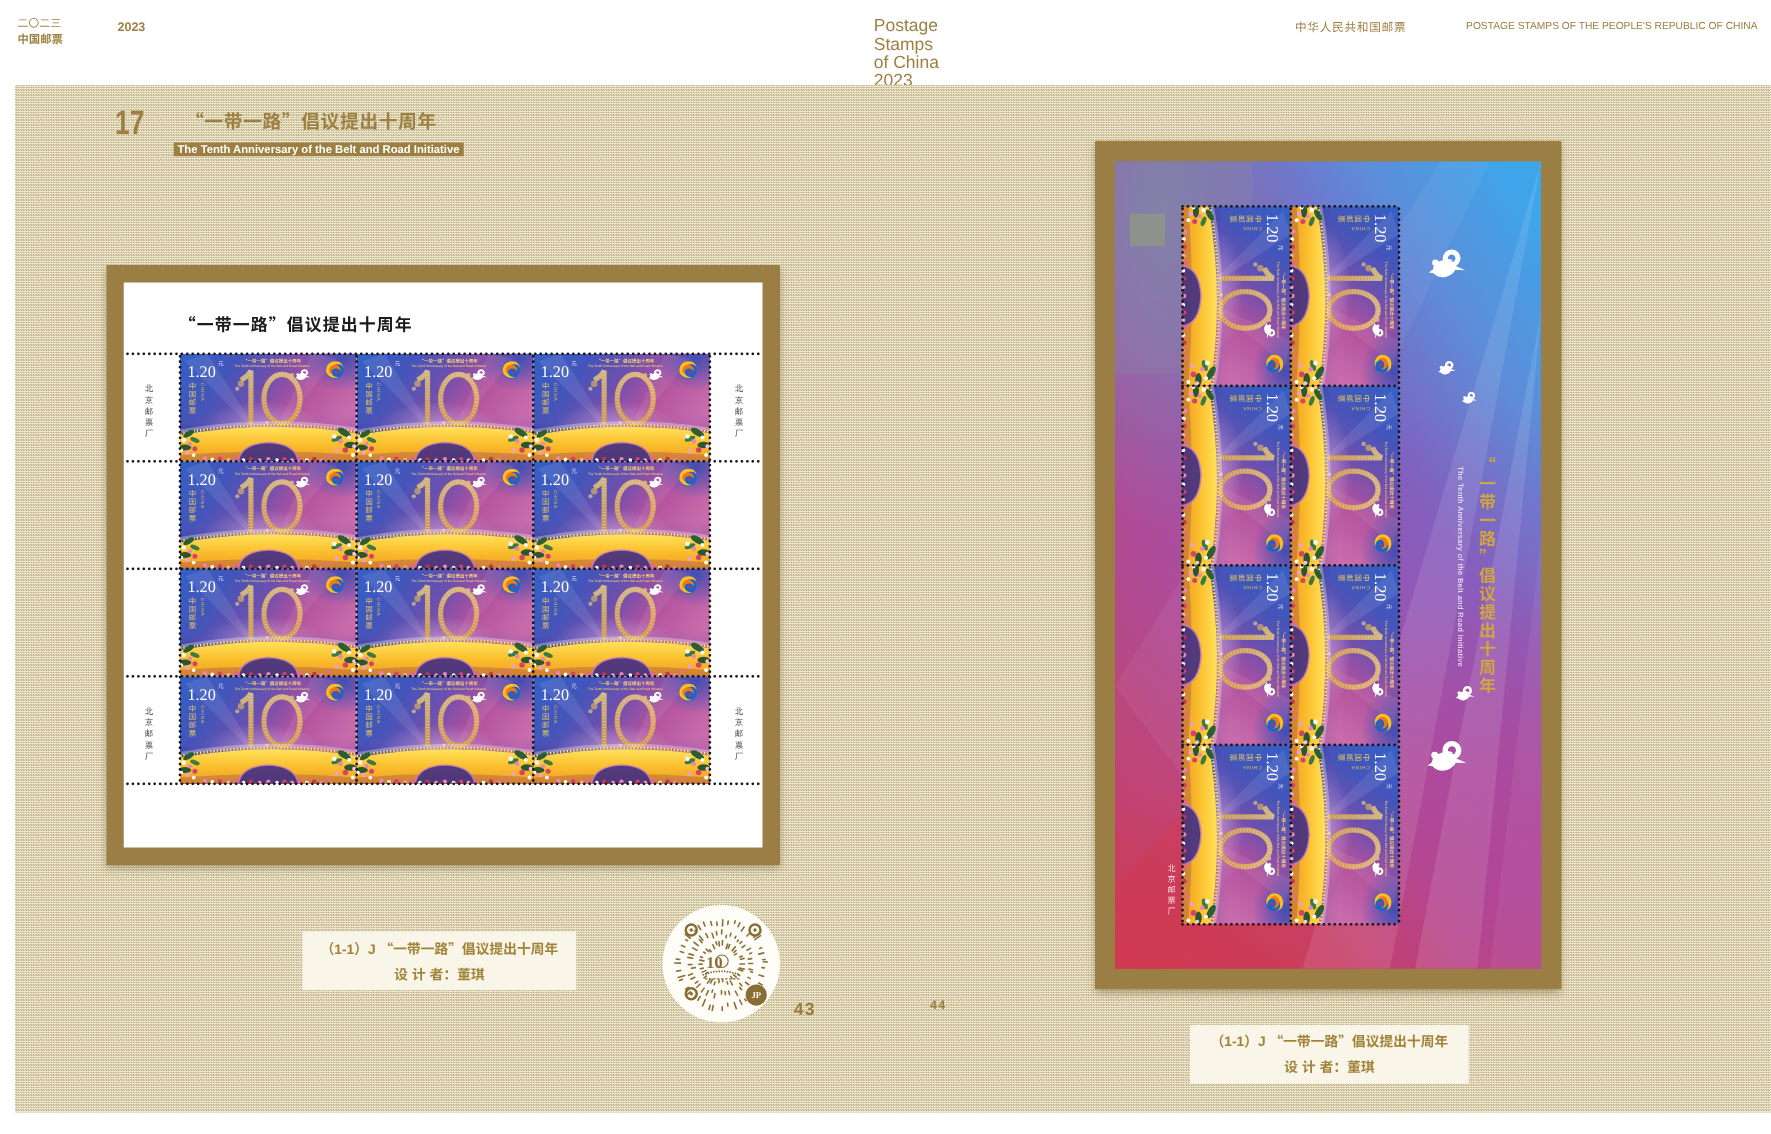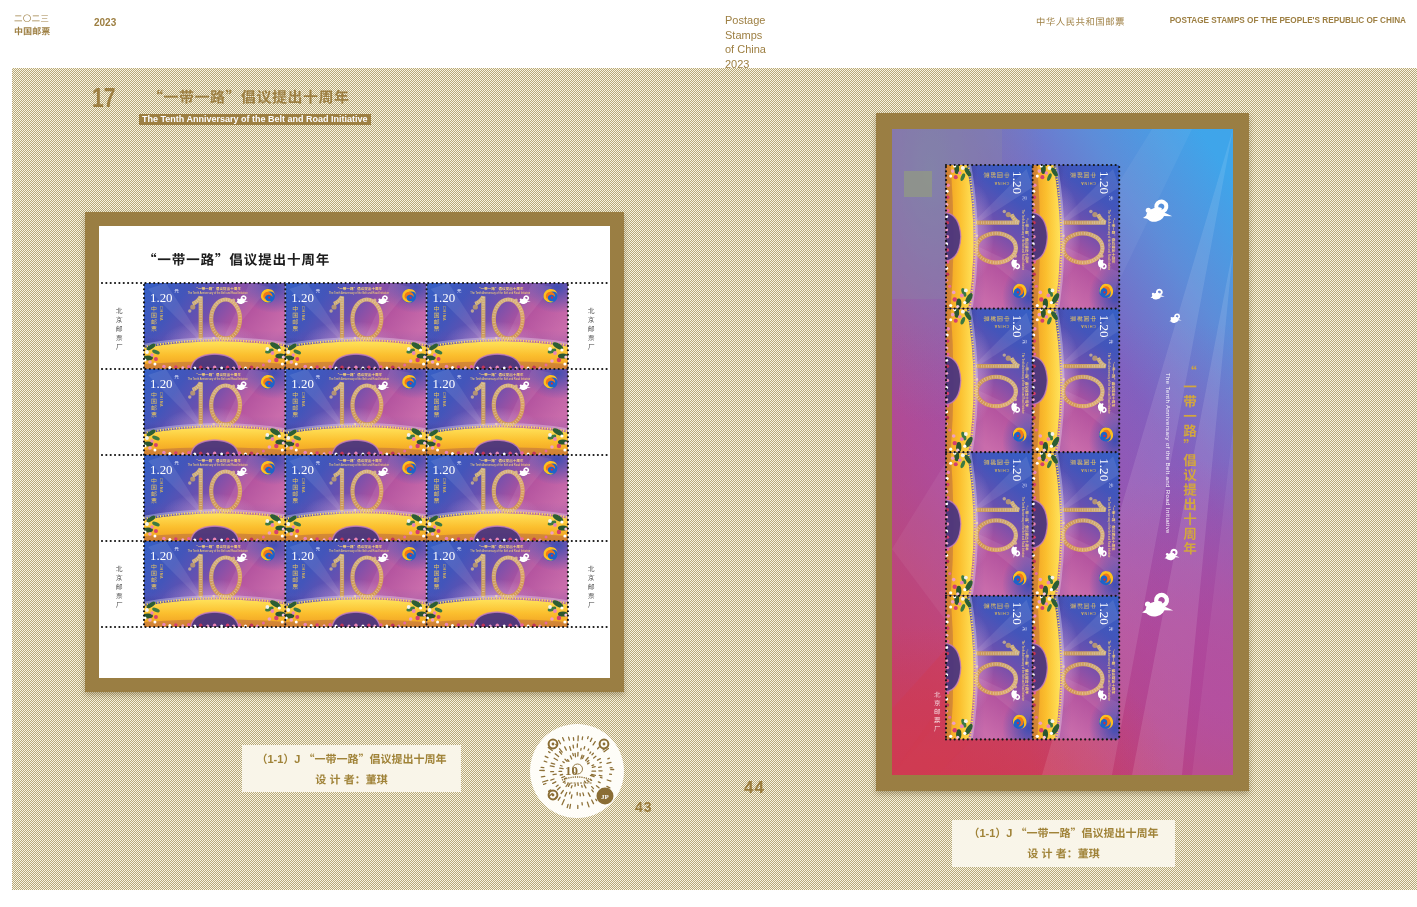--- a/index.html
+++ b/index.html
@@ -196,23 +196,23 @@
         <path id="gR7968" d="M646 107C729 60 834 -10 884 -56L942 -11C887 35 782 101 700 145ZM175 365V305H827V365ZM271 148C218 85 129 24 44 -14C61 -26 90 -51 102 -64C185 -20 281 51 341 124ZM54 236V173H463V2C463 -10 460 -14 445 -14C430 -15 383 -15 327 -13C337 -33 348 -61 351 -81C424 -81 470 -80 500 -69C531 -58 539 -39 539 0V173H949V236ZM125 661V430H881V661H646V738H929V800H65V738H347V661ZM416 738H575V661H416ZM195 604H347V488H195ZM416 604H575V488H416ZM646 604H807V488H646Z"></path>
         <path id="gR5317" d="M34 122 68 48C141 78 232 116 322 155V-71H398V822H322V586H64V511H322V230C214 189 107 147 34 122ZM891 668C830 611 736 544 643 488V821H565V80C565 -27 593 -57 687 -57C707 -57 827 -57 848 -57C946 -57 966 8 974 190C953 195 922 210 903 226C896 60 889 16 842 16C816 16 716 16 695 16C651 16 643 26 643 79V410C749 469 863 537 947 602Z"></path>
         <path id="gR4EAC" d="M262 495H743V334H262ZM685 167C751 100 832 5 869 -52L934 -8C894 49 811 139 746 205ZM235 204C196 136 119 52 52 -2C68 -13 94 -34 107 -49C178 10 257 99 308 177ZM415 824C436 791 459 751 476 716H65V642H937V716H564C547 753 514 808 487 848ZM188 561V267H464V8C464 -6 460 -10 441 -11C423 -11 361 -12 292 -10C303 -31 313 -60 318 -81C406 -82 463 -82 498 -70C533 -59 543 -38 543 7V267H822V561Z"></path>
         <path id="gR5382" d="M145 770V471C145 320 136 112 40 -34C60 -42 94 -64 109 -77C210 77 224 309 224 471V692H935V770Z"></path>
         <path id="gR5143" d="M147 762V690H857V762ZM59 482V408H314C299 221 262 62 48 -19C65 -33 87 -60 95 -77C328 16 376 193 394 408H583V50C583 -37 607 -62 697 -62C716 -62 822 -62 842 -62C929 -62 949 -15 958 157C937 162 905 176 887 190C884 36 877 9 836 9C812 9 724 9 706 9C667 9 659 15 659 51V408H942V482Z"></path>
       </defs>
 </svg>
 
 <div class="abs gold" style="left:94px;top:17px;font-size:10px;font-weight:bold">2023</div>
 
-<div class="abs gold" style="left:725px;top:13px;font-size:11px;line-height:14.6px">Postage<br>Stamps<br>of China<br>2023</div>
-
-<div class="abs gold" style="right:11px;top:16px;font-size:8.2px;font-weight:bold;white-space:nowrap">POSTAGE STAMPS OF THE PEOPLE'S REPUBLIC OF CHINA</div>
+<div class="abs gold" style="left:699px;top:13px;font-size:14px;line-height:14.6px">Postage<br>Stamps<br>of China<br>2023</div>
+
+<div class="abs gold" style="right:11px;top:16px;font-size:8.2px;font-weight:normal;white-space:nowrap">POSTAGE STAMPS OF THE PEOPLE'S REPUBLIC OF CHINA</div>
 
 <div class="abs weave" style="left:12px;top:68px;width:1405px;height:822px"></div>
 
 <div class="abs gold" style="left:92px;top:83px;font-size:27px;font-weight:bold;transform:scaleX(0.78);transform-origin:left top">17</div>
 
 <div class="abs" style="left:139px;top:114px;height:11px;background:#9d7f42;color:#fff;font-size:9px;font-weight:bold;line-height:11px;padding:0 3px;white-space:nowrap">The Tenth Anniversary of the Belt and Road Initiative</div>
 
 <div class="abs" style="left:85px;top:212px;width:539px;height:480px;background:#fff;border:14px solid #9a7e43;box-shadow:0 3px 6px rgba(110,90,45,0.45)"></div>
 
 <svg class="abs" style="left:99px;top:226px" width="511" height="452" viewBox="0 0 511 452">
@@ -287,21 +287,21 @@
 <text x="-12" y="3.5" font-size="13" font-weight="bold" fill="#8a6d35" font-family="Liberation Serif">10</text>
 <circle cx="0.5" cy="-2" r="5" fill="none" stroke="#8a6d35" stroke-width="0.9"></circle>
 <path d="M-15,9 Q0,3 15,9" fill="none" stroke="#8a6d35" stroke-width="1.4" stroke-dasharray="1.2,1"></path>
 <path d="M-13,12 L15,12" stroke="#8a6d35" stroke-width="1" stroke-dasharray="2,1.2"></path>
 <circle cx="28" cy="25" r="8.5" fill="#8a6d35"></circle>
 <text x="28" y="27.5" font-size="7" font-weight="bold" fill="#fff" text-anchor="middle" font-family="Liberation Serif">JP</text>
 </svg>
 
 <div class="abs" style="left:635px;top:799px;font-size:14px;font-weight:bold;color:#9b7c3c;letter-spacing:1px">43</div>
 
-<div class="abs" style="left:744px;top:778px;font-size:17px;font-weight:bold;color:#9b7c3c;letter-spacing:1px">44</div>
+<div class="abs" style="left:744px;top:799px;font-size:10px;font-weight:bold;color:#9b7c3c;letter-spacing:1px">44</div>
 
 <div class="abs" style="left:876px;top:113px;width:373px;height:678px;background:#9a7e43;border:16px solid #9a7e43;box-shadow:0 3px 6px rgba(110,90,45,0.45)"></div>
 
 <svg class="abs" style="left:892px;top:129px" width="341" height="646" viewBox="0 0 341 646">
 <defs>
 <linearGradient id="rbg" x1="0.9" y1="0" x2="0.1" y2="1">
 <stop offset="0" stop-color="#3fa5ea"></stop>
           <stop offset="0.16" stop-color="#5e8cd8"></stop>
 <stop offset="0.34" stop-color="#7f62c0"></stop>
           <stop offset="0.52" stop-color="#9a55b0"></stop>

